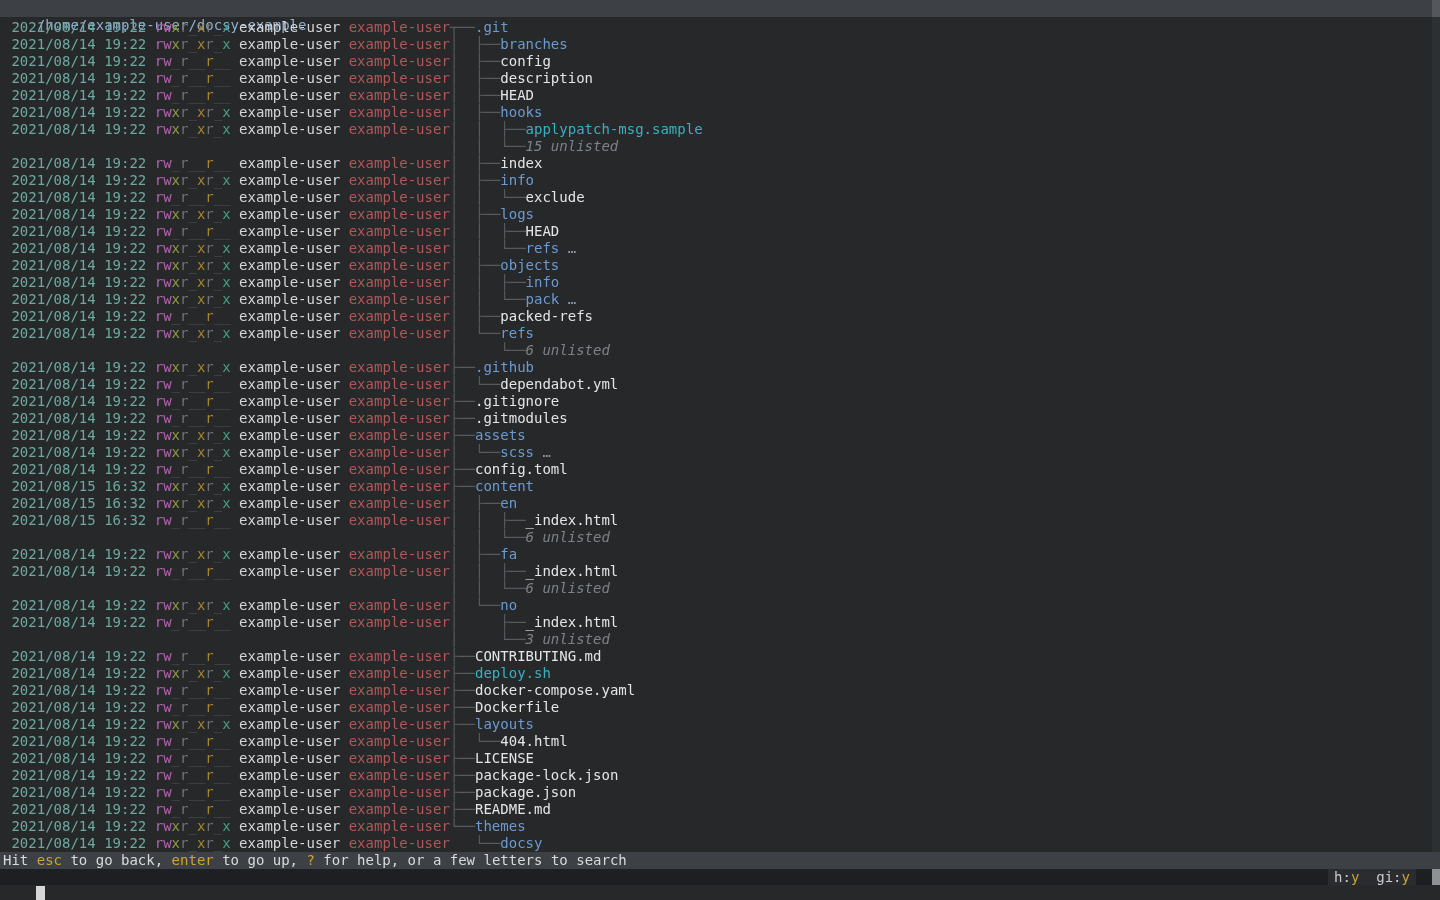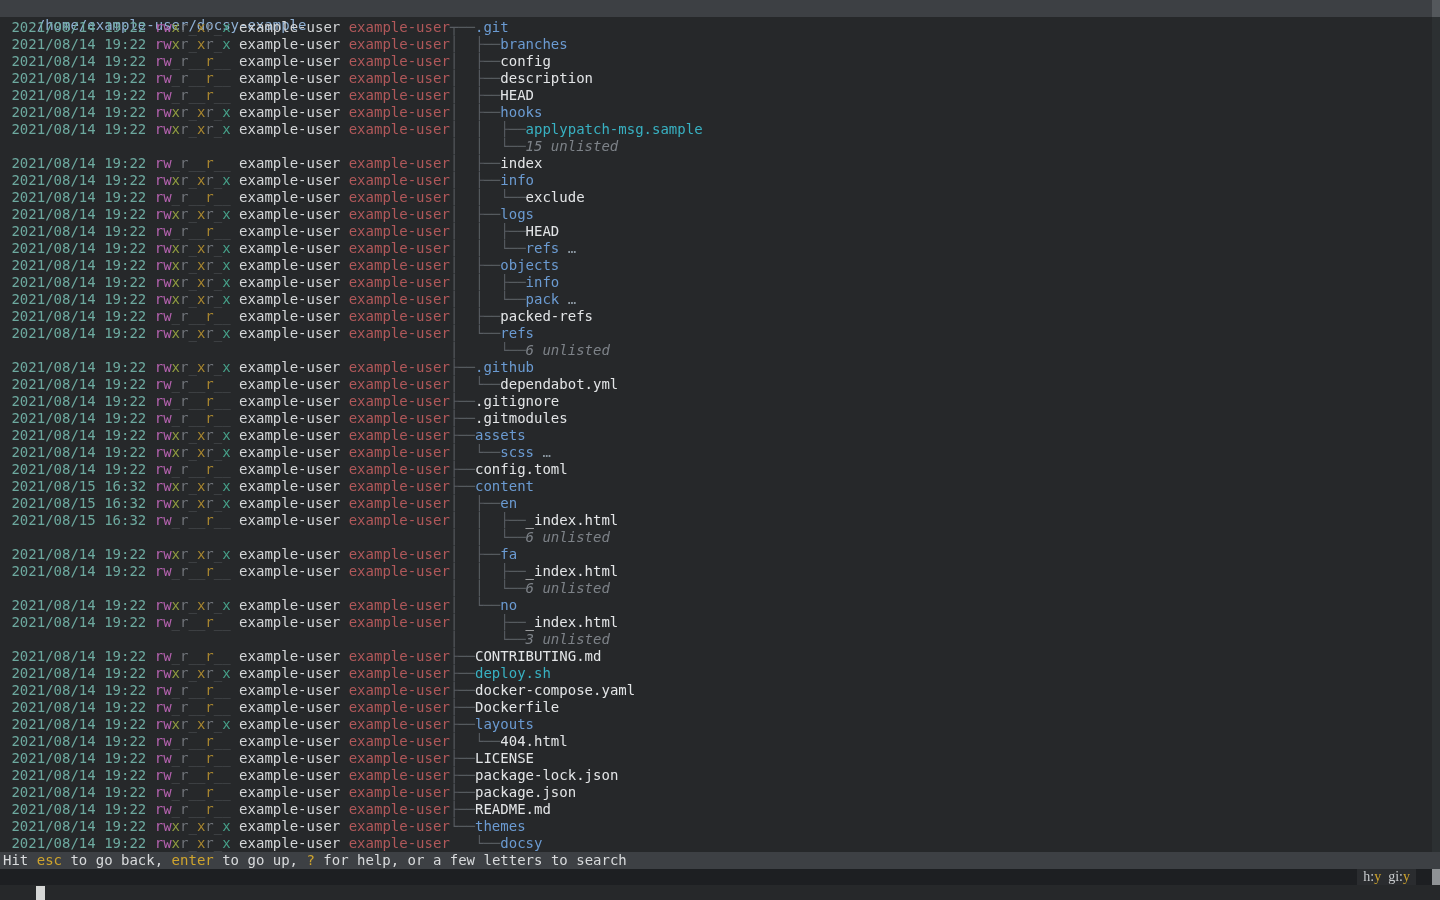--- a/index.html
+++ b/index.html
@@ -34,21 +34,21 @@
   .input-bar{
     position:absolute;top:869px;left:0;width:1432px;height:16px;
     background:#1d1f22;line-height:16px;white-space:pre;
   }
   .cursor{
     display:inline-block;width:9px;height:14px;margin:1px 0 0 2px;
     background:#d6d7d6;vertical-align:top;
   }
   .flags{
     position:absolute;right:16px;top:0;height:16px;line-height:16px;
-    background:#2a2c2f;padding:0 6px;color:#c9ccce;white-space:pre;font-family:Liberation Serif, serif;
+    background:#2a2c2f;padding:0 6px;color:#c9ccce;white-space:pre;
   }
   .flag-val{color:#cfa42d;}
   .scroll-track{
     position:absolute;top:17px;right:0;width:8px;height:835px;background:#2c3032;
   }
   .scroll-thumb-top{
     position:absolute;top:0;right:0;width:8px;height:17px;background:#54585c;
   }
   .scroll-thumb-bottom{
     position:absolute;top:869px;right:0;width:8px;height:16px;background:#8f9295;

